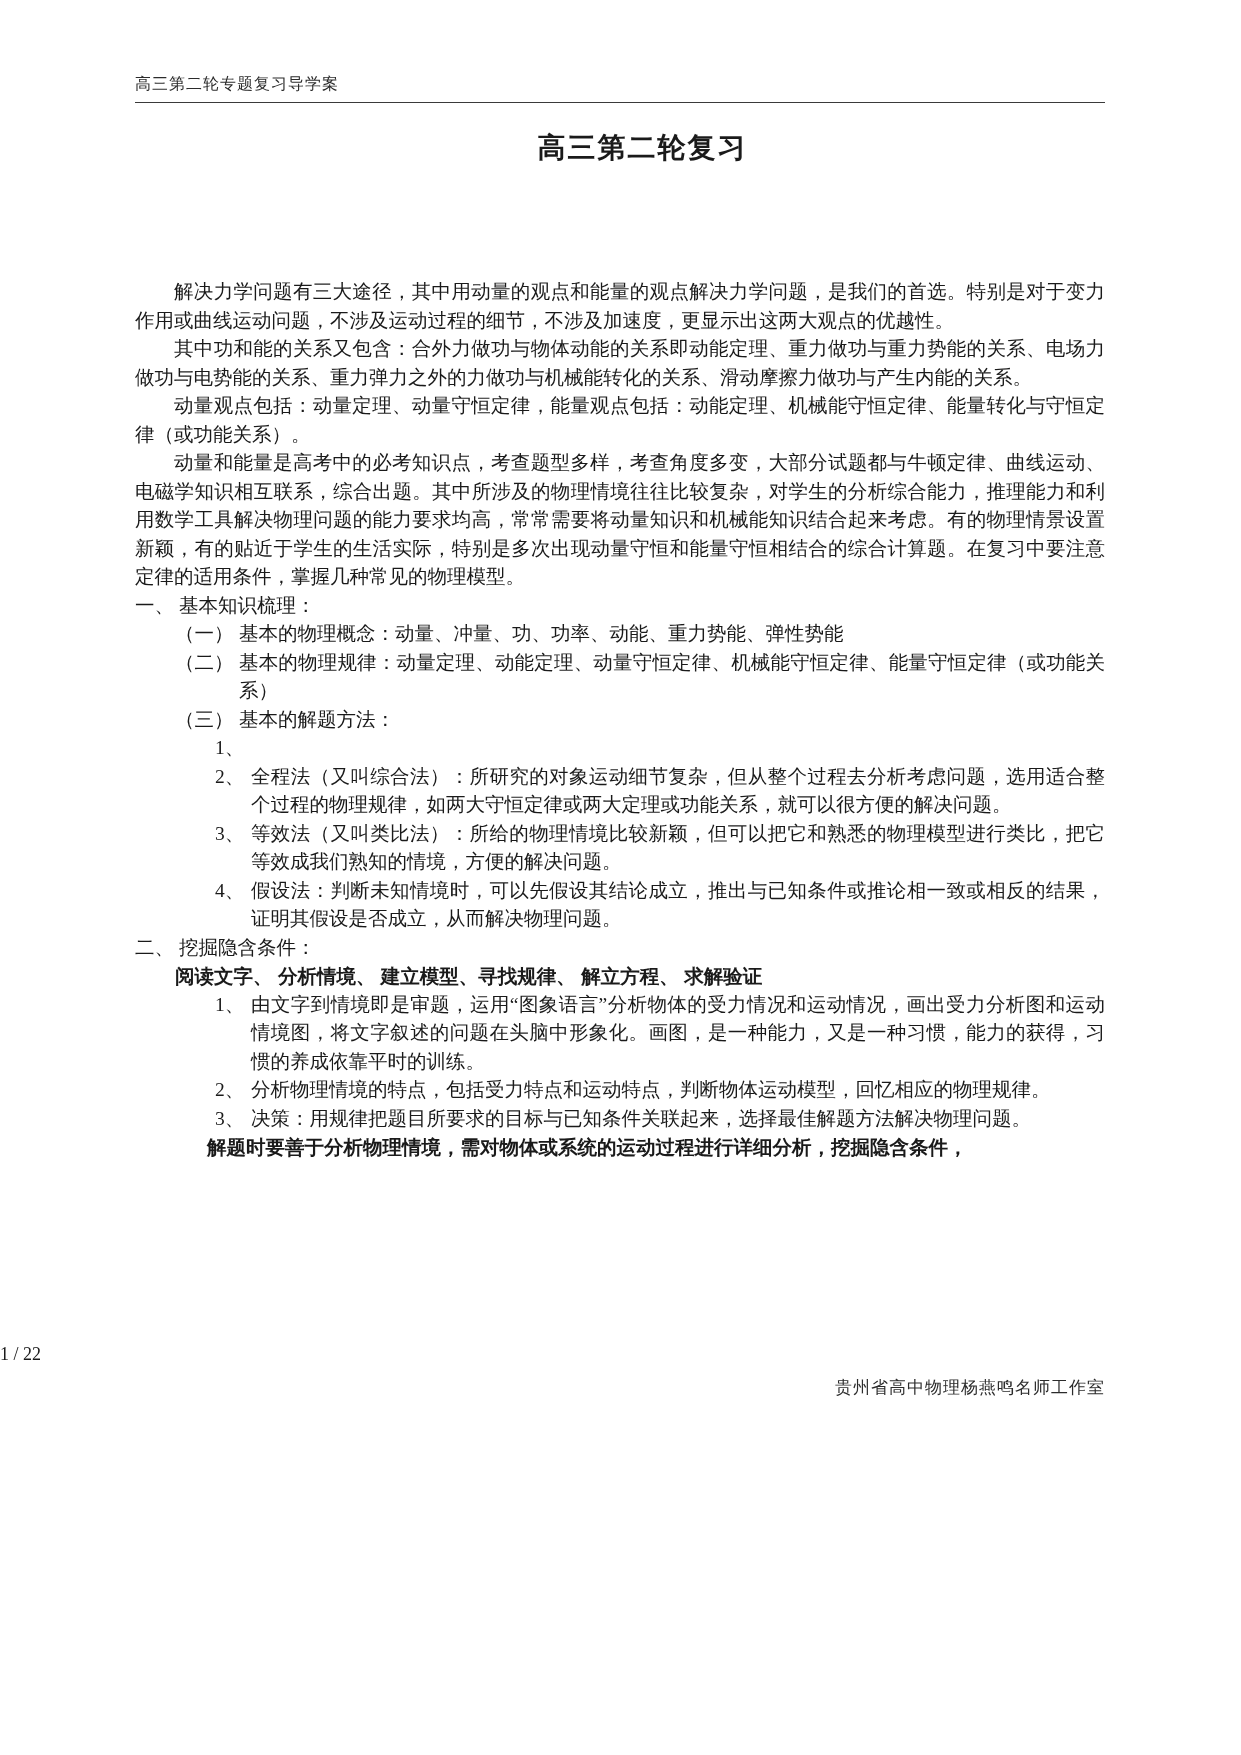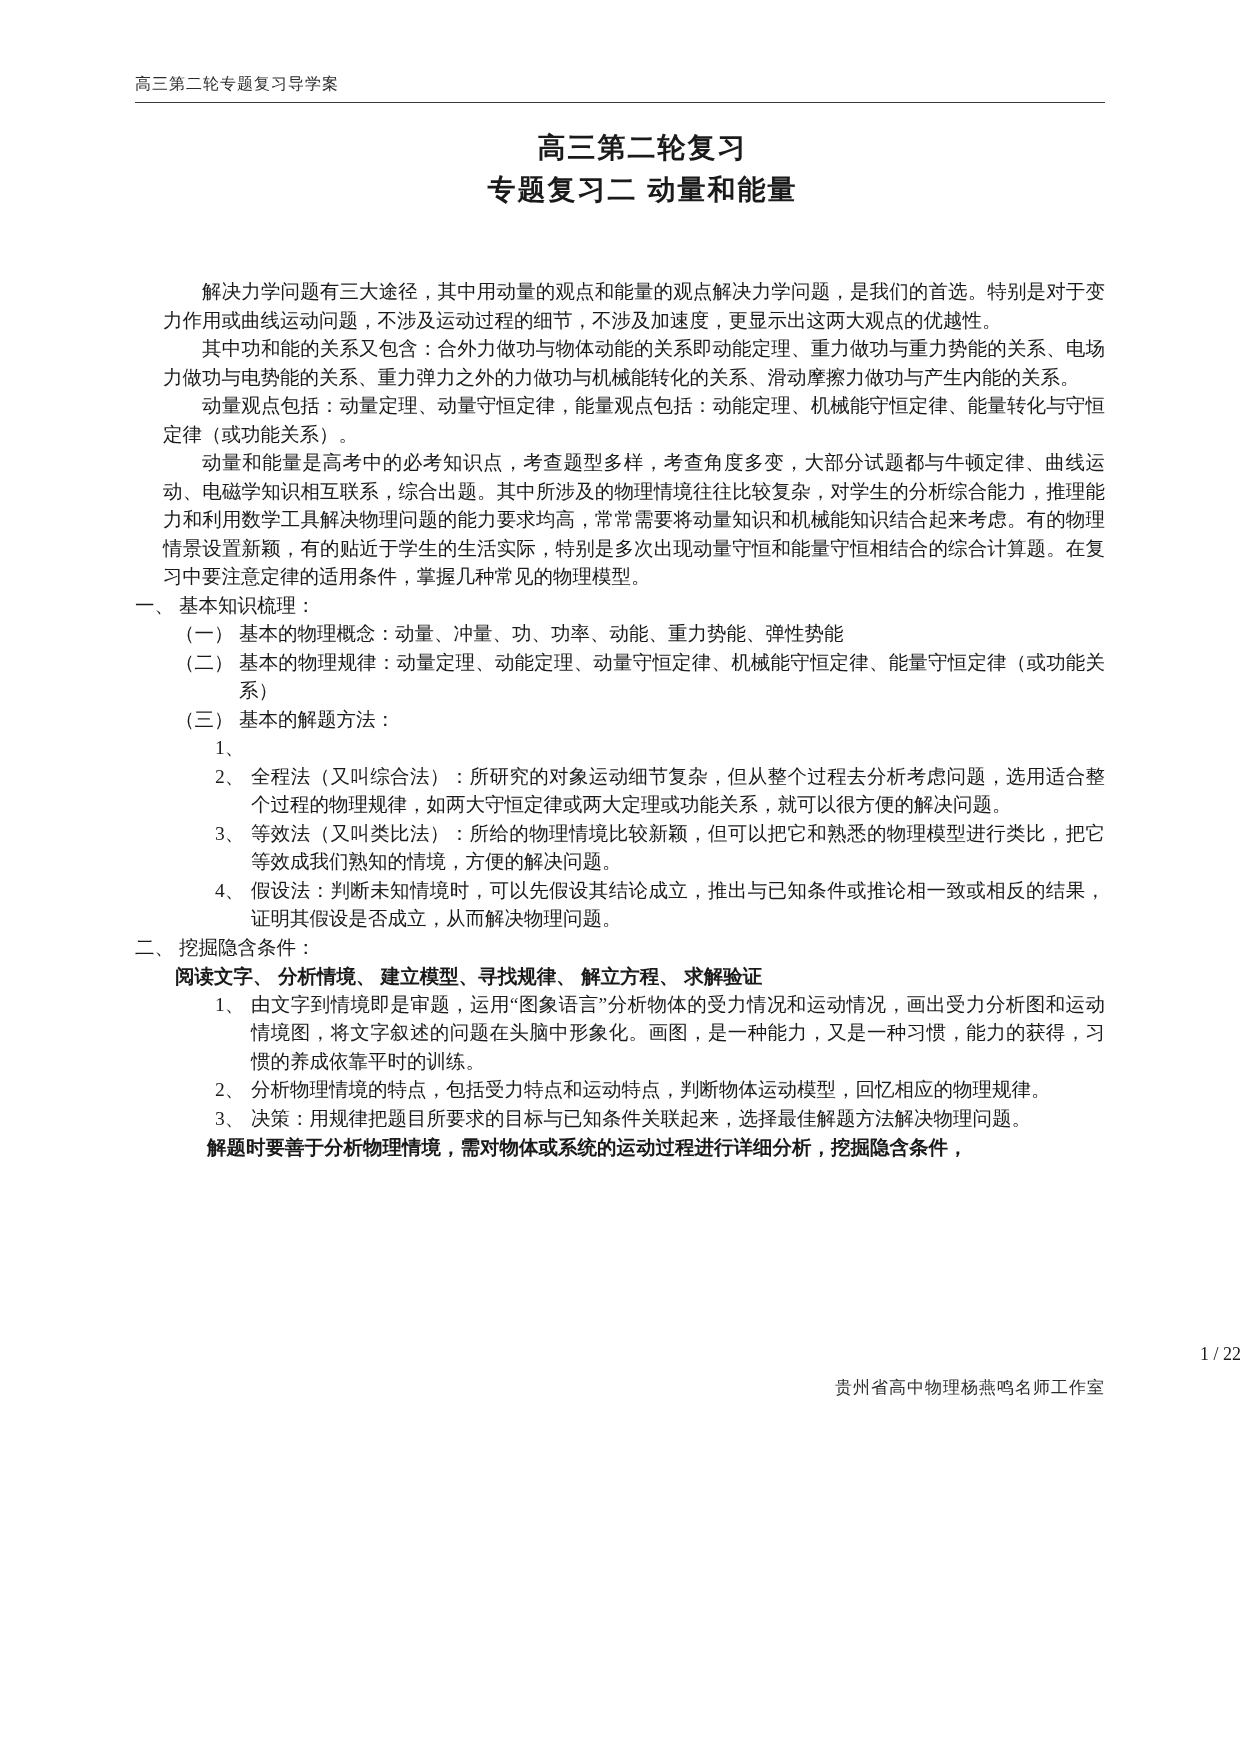--- a/index.html
+++ b/index.html
@@ -44,21 +44,21 @@
   }
   .content {
     position: absolute;
     top: 278px;
     left: 135px;
     width: 970px;
     font-size: 19.5px;
     line-height: 28.5px;
     text-align: justify;
   }
-  .para { text-indent: 2em; margin-left: 28px; }
+  .para { text-indent: 2em; }
   .sec-heading { display: flex; }
   .sec-heading .num { flex: 0 0 44px; }
   .sec-heading .txt { flex: 1; }
   .li { display: flex; }
   .li .txt { flex: 1; text-align: justify; }
   .level1 { padding-left: 40px; }
   .level1 > .num { flex: 0 0 64px; }
   .level2 { padding-left: 80px; }
   .level2 > .num { flex: 0 0 36px; }
   .bold-line {
@@ -71,21 +71,21 @@
     padding-left: 72px;
     font-family: "Liberation Sans", "DejaVu Sans", sans-serif;
     font-weight: bold;
     font-size: 19.5px;
   }
   .footer-page {
     position: absolute;
     bottom: 78px;
     left: 0;
     right: 0;
-    text-align: right;
+    text-align: left;
     font-size: 18px;
     color: #1a1a1a;
   }
   .footer-studio {
     position: absolute;
     bottom: 44px;
     right: 136px;
     font-size: 17px;
     color: #2b2b2b;
     letter-spacing: 1px;
@@ -95,21 +95,20 @@
 <body>
 
 <div class="page">
 
   <div class="header">
     <span>高三第二轮专题复习导学案</span>
   </div>
 
   <div class="titles">
     <div class="title">高三第二轮复习</div>
-    <div class="subtitle">专题复习二 动量和能量</div>
   </div>
 
   <div class="content">
 
     <p class="para">解决力学问题有三大途径，其中用动量的观点和能量的观点解决力学问题，是我们的首选。特别是对于变力作用或曲线运动问题，不涉及运动过程的细节，不涉及加速度，更显示出这两大观点的优越性。</p>
     <p class="para">其中功和能的关系又包含：合外力做功与物体动能的关系即动能定理、重力做功与重力势能的关系、电场力做功与电势能的关系、重力弹力之外的力做功与机械能转化的关系、滑动摩擦力做功与产生内能的关系。</p>
     <p class="para">动量观点包括：动量定理、动量守恒定律，能量观点包括：动能定理、机械能守恒定律、能量转化与守恒定律（或功能关系）。</p>
     <p class="para">动量和能量是高考中的必考知识点，考查题型多样，考查角度多变，大部分试题都与牛顿定律、曲线运动、电磁学知识相互联系，综合出题。其中所涉及的物理情境往往比较复杂，对学生的分析综合能力，推理能力和利用数学工具解决物理问题的能力要求均高，常常需要将动量知识和机械能知识结合起来考虑。有的物理情景设置新颖，有的贴近于学生的生活实际，特别是多次出现动量守恒和能量守恒相结合的综合计算题。在复习中要注意定律的适用条件，掌握几种常见的物理模型。</p>
 
     <div class="sec-heading">

